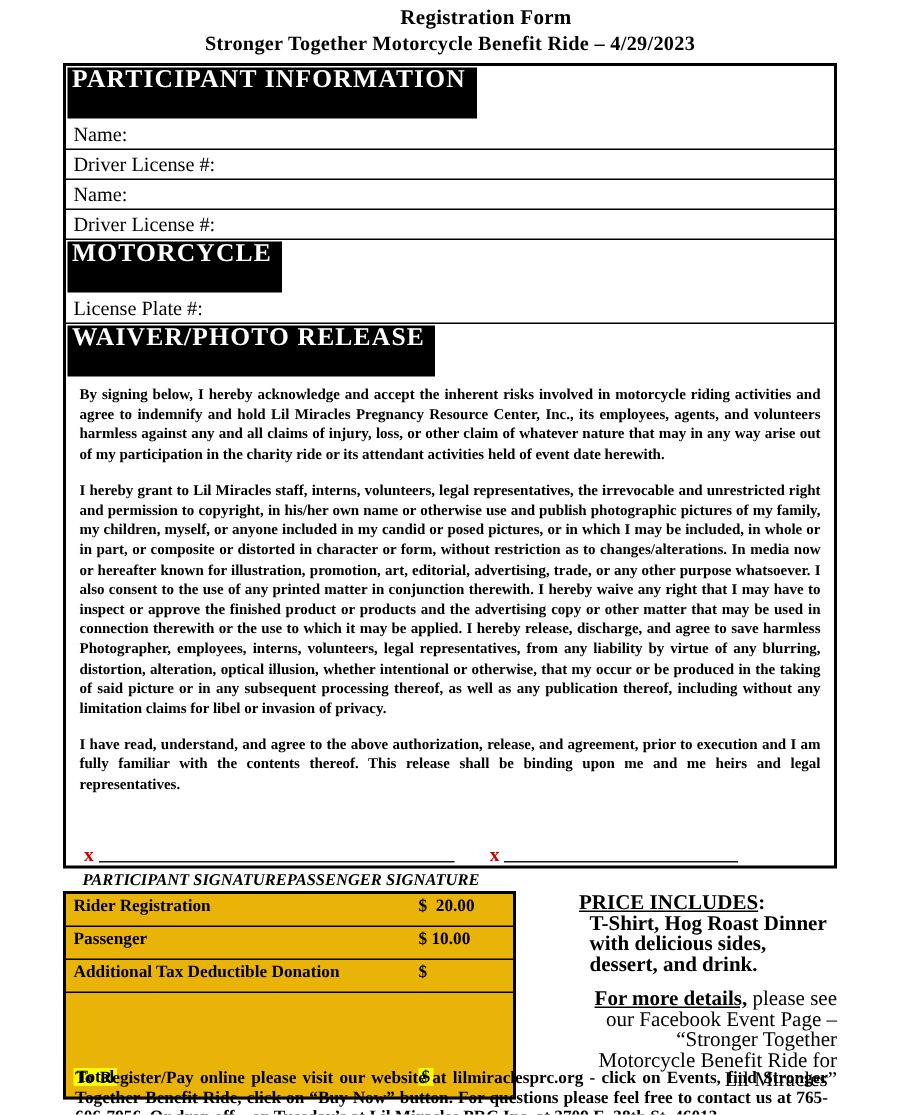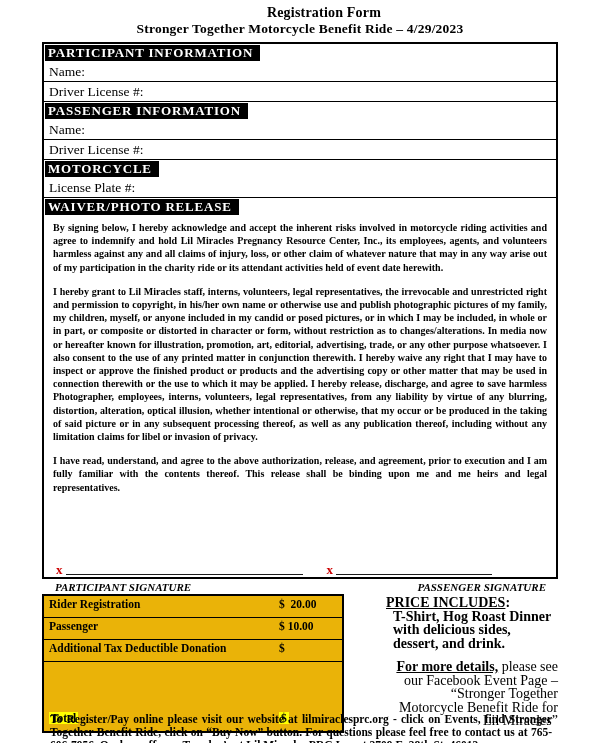--- a/index.html
+++ b/index.html
@@ -13,22 +13,22 @@
   .doc-subtitle { text-align: center; font-weight: bold; font-size: 13.5px; letter-spacing: .2px; }
 
   .form-box {
     position: absolute; left: 42px; top: 42px;
     width: 516px; height: 537px;
     border: 2px solid #000; box-sizing: border-box;
   }
   .bar-row { padding: 1px 0 1px 1px; line-height: 0; }
   .section-bar {
     display: inline-block; background: #000000; color: #fff;
-    font-weight: bold; font-size: 13px; line-height: 15px;
-    padding: 0 7px 1px 3px; letter-spacing: .8px;
+    font-weight: bold; font-size: 17px; line-height: 15px;
+    padding: 0 7px 19px 3px; letter-spacing: .8px;
   }
   .field-row {
     display: flex; align-items: center;
     font-size: 13.5px; height: 19px; line-height: 18px;
     padding-left: 5px; border-bottom: 1px solid #000;
   }
   .field-blank { flex: 1; height: 100%; }
 
   .waiver-text {
     height: 345px; overflow: hidden;
@@ -40,21 +40,21 @@
 
   .sig-row { position: absolute; left: 12px; bottom: 2px; display: flex; align-items: flex-end; }
   .sig { display: inline-flex; align-items: flex-end; }
   .sig-x { color: #cc0000; font-weight: bold; font-size: 13px; line-height: 11px; margin-right: 3px; }
   .sig-line { display: inline-block; border-bottom: 1.5px solid #1a1a1a; height: 10px; }
   .sig-line.long { width: 237px; margin-right: 24px; }
   .sig-line.short { width: 156px; }
 
   .sig-labels {
     position: absolute; left: 42px; top: 581px; width: 516px; box-sizing: border-box;
-    display: flex; justify-content: space-between; padding: 0 12px 0 13px;
+    display: flex; padding: 0 12px 0 13px;
     font-weight: bold; font-style: italic; font-size: 11px;
   }
 
   .fee-table {
     position: absolute; left: 42px; top: 594px; width: 302px;
     border: 2px solid #000; box-sizing: border-box; background: #eab308;
   }
   .fee-row {
     display: flex; align-items: flex-start;
     padding: 2px 4px 6px 5px; border-bottom: 1px solid #000;
@@ -95,23 +95,20 @@
     </div>
     <div class="field-row">
       <span>Name:</span>
       <span class="field-blank"></span>
     </div>
     <div class="field-row">
       <span>Driver License #:</span>
       <span class="field-blank"></span>
     </div>
 
-    <div class="bar-row">
-      <span class="section-bar">PASSENGER INFORMATION</span>
-    </div>
     <div class="field-row">
       <span>Name:</span>
       <span class="field-blank"></span>
     </div>
     <div class="field-row">
       <span>Driver License #:</span>
       <span class="field-blank"></span>
     </div>
 
     <div class="bar-row">

